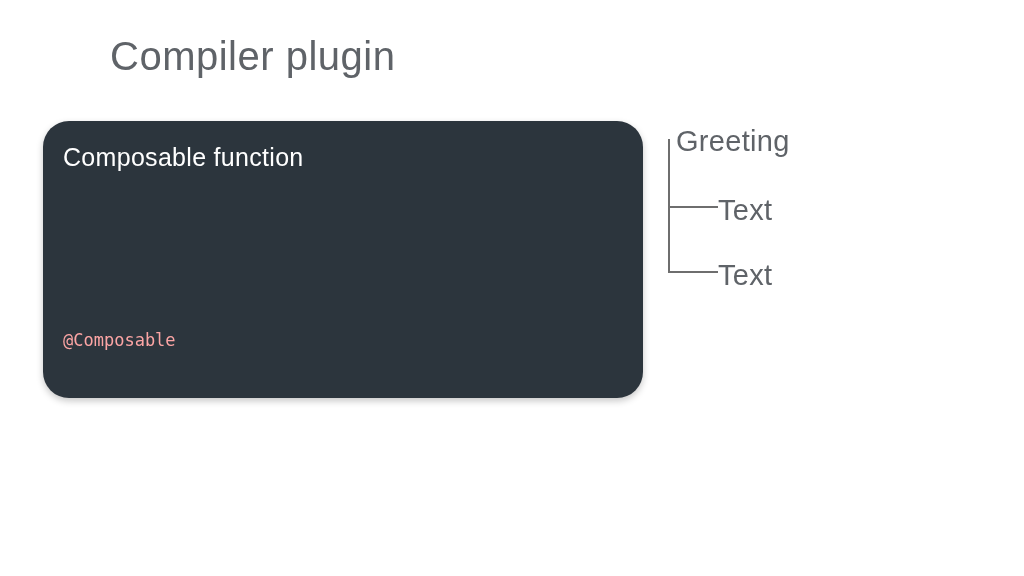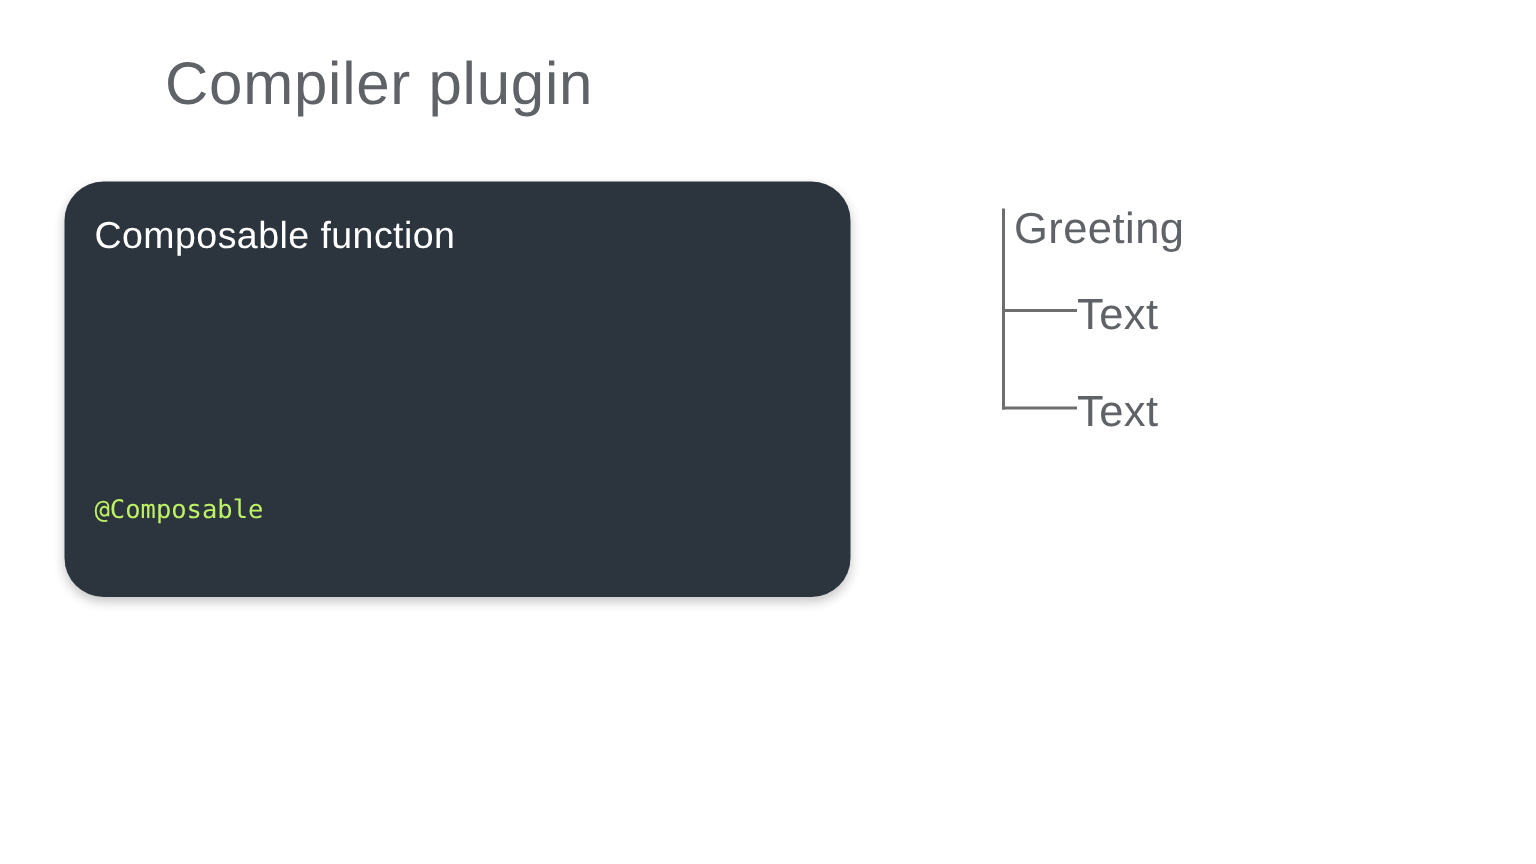--- a/index.html
+++ b/index.html
@@ -27,21 +27,21 @@
     color: #5f6368;
     white-space: nowrap;
     margin-left: 40px;
   }
 
   
   .code-card {
     position: absolute;
     left: 43px;
     top: 121px;
-    width: 524px;
+    width: 600px;
     height: 277px;
     background: #2c353d;
     border-radius: 26px;
     box-sizing: border-box;
     box-shadow: 0 3px 7px rgba(0,0,0,0.22);
     overflow: hidden;
   }
   .card-header {
     position: absolute;
     left: 20px;
@@ -63,21 +63,21 @@
     line-height: 39px;
     white-space: pre;
     color: #9aa3ac;
   }
   .code-line {
     white-space: pre;
     height: 39px;
   }
 
   
-  .tok-annotation { color: #bef264; }
+  .tok-annotation { color: #fca5a5; }
 
   
   .tree {
     position: absolute;
     left: 660px;
     top: 125px;
     width: 230px;
     height: 180px;
   }
   .tree-spine {
@@ -99,21 +99,21 @@
   .tree-branch.b2 { top: 146px; }
 
   .tree-label {
     position: absolute;
     color: #5f6368;
     font-size: 29px;
     font-weight: 400;
     letter-spacing: 0.3px;
     white-space: nowrap;
   }
-  .tree-label.root  { left: 16px; top: 12px; text-align: right; }
+  .tree-label.root  { left: 16px; top: 0; text-align: right; }
   .tree-label.leaf1 { left: 58px; top: 69px; }
   .tree-label.leaf2 { left: 58px; top: 134px; }
 </style>
 </head>
 <body>
 
 <div class="slide-title">Compiler plugin</div>
 
 <div class="code-card">
 

